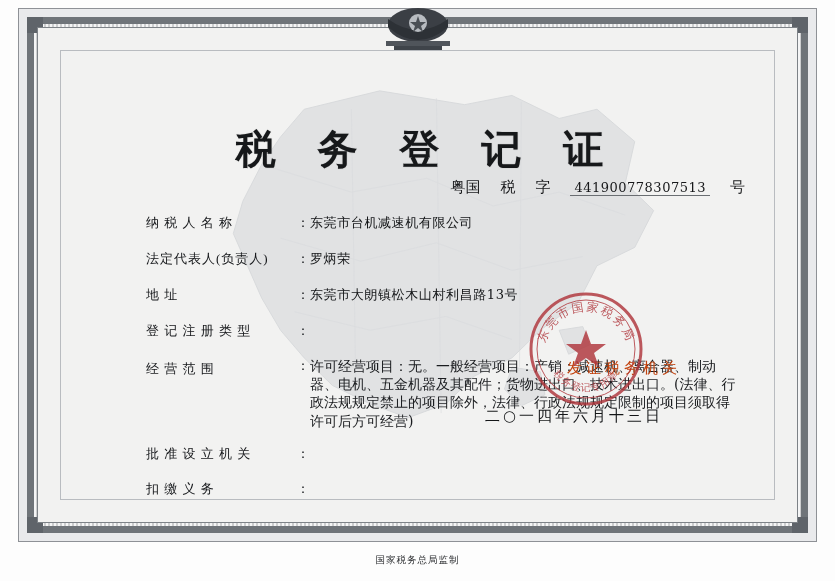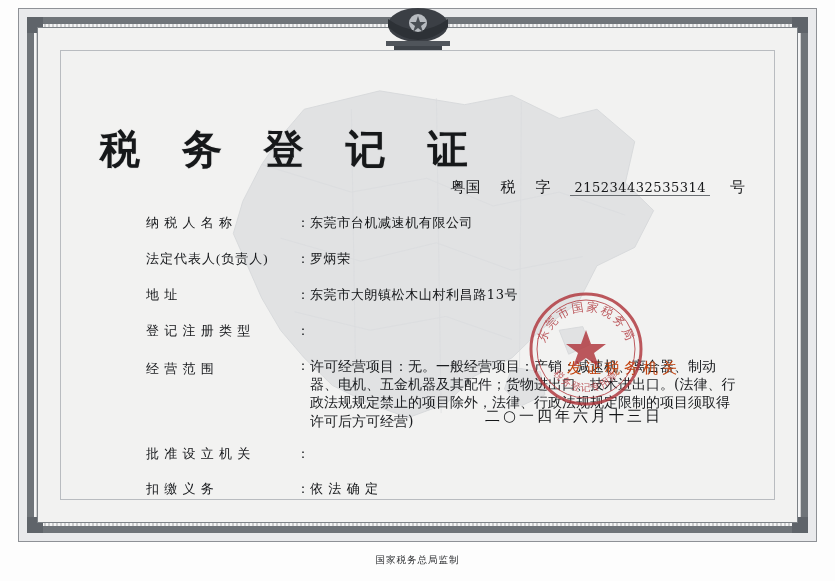--- a/index.html
+++ b/index.html
@@ -104,21 +104,21 @@
   
   .content {
     position: absolute;
     left: 48px;
     top: 46px;
     right: 44px;
     bottom: 40px;
   }
 
   .title {
-    text-align: left;
+    text-align: center;
     font-family: "DejaVu Serif", serif;
     font-weight: bold;
     font-size: 40px;
     letter-spacing: 14px;
     color: #16181a;
     margin: 48px 0 0 0;
     padding-left: 14px;
     text-shadow: 0 0 1px rgba(0,0,0,.35);
   }
 
@@ -265,21 +265,21 @@
       </div>
 
       <div class="content">
 
         <div class="title">税 务 登 记 证</div>
 
         <div class="serial">
           <span class="big">粤国</span>
           <span class="big">税</span>
           <span class="big">字</span>
-          <span class="num">215234432535314</span>
+          <span class="num">441900778307513</span>
           <span class="big">号</span>
         </div>
 
         <div class="fields">
 
           <div class="row">
             <div class="label">纳 税 人 名 称</div>
             <div class="colon">：</div>
             <div class="value">东莞市台机减速机有限公司</div>
           </div>
@@ -308,21 +308,20 @@
           </div>
 
           <div class="row">
             <div class="label">批 准 设 立 机 关</div>
             <div class="colon">：</div>
           </div>
 
           <div class="row">
             <div class="label">扣 缴 义 务</div>
             <div class="colon">：</div>
-            <div class="value">依 法 确 定</div>
           </div>
 
         </div>
 
         <div class="issuer">发证税务机关</div>
 
         <div class="stamp">
           <svg width="118" height="118" viewBox="0 0 118 118" aria-hidden="true">
             <g opacity="0.82">
               <circle cx="59" cy="59" r="55" fill="none" stroke="#b0363c" stroke-width="3"></circle>

